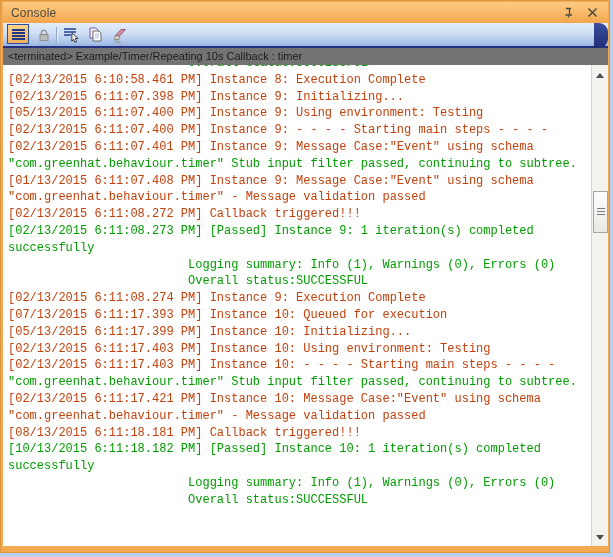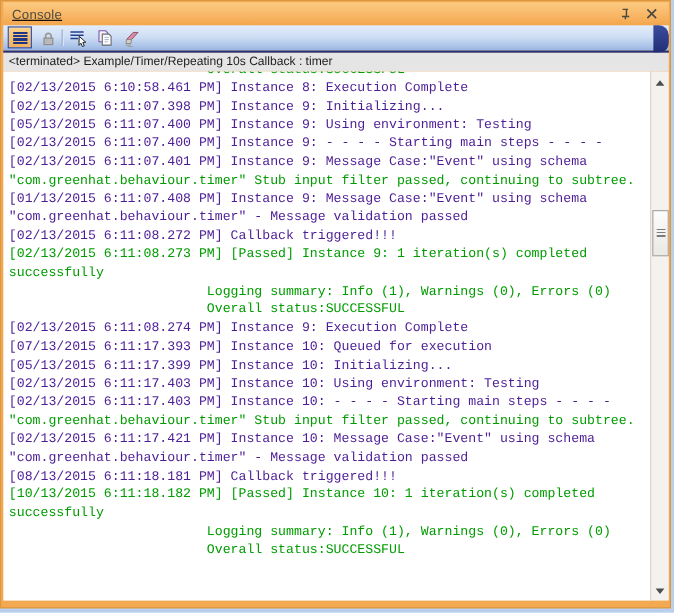--- a/index.html
+++ b/index.html
@@ -12,21 +12,21 @@
   .frame{
     position:absolute;left:0;top:0;width:610px;height:553px;
     background:#f3a952;
     border:1px solid #dd9740;
     box-sizing:border-box;
   }
   
   .titlebar{
     position:absolute;left:2px;top:1px;width:605px;height:21px;
     background:linear-gradient(to bottom,#fccb83 0%,#f8b767 55%,#f3a64c 100%);
-    display:flex;align-items:center;text-decoration:underline;
+    display:flex;align-items:center;
   }
   .titlebar .title{
     margin-left:8px;font-size:12px;color:#4c4c44;letter-spacing:.2px;
   }
   .titlebar-icons{position:absolute;right:8px;top:0;height:21px;display:flex;align-items:center;gap:8px;}
   .tb-btn{width:16px;height:16px;display:flex;align-items:center;justify-content:center;cursor:default;}
   
   .toolbar{
     position:absolute;left:2px;top:22px;width:605px;height:25px;
     background:linear-gradient(to bottom,#e3edfa 0%,#cfdef4 45%,#a9c2e8 85%,#96b3e0 100%);
@@ -51,35 +51,35 @@
     width:13px;height:11px;
     background:repeating-linear-gradient(to bottom,#1f3586 0,#1f3586 2px,transparent 2px,transparent 3px);
   }
   .tool-sep{
     position:absolute;left:53px;top:4px;width:1px;height:15px;
     background:#8ea6cf;border-right:1px solid #e9f0fa;
   }
   
   .statusline{
     position:absolute;left:2px;top:47px;width:605px;height:17px;
-    background:#e5e5e5;color:#1c1c1c;font-size:11px;
+    background:#737373;color:#1c1c1c;font-size:11px;
     line-height:17px;padding-left:5px;box-sizing:border-box;
     white-space:nowrap;overflow:hidden;
   }
   
   .console{
     position:absolute;left:2px;top:64px;width:588px;height:481px;
     background:#ffffff;overflow:hidden;cursor:text;
   }
   .console-inner{margin-top:-10px;padding-left:5px;}
   .cline{
     font-family:"Liberation Mono","DejaVu Sans Mono",monospace;
     font-size:12px;line-height:16.8px;white-space:pre;
   }
-  .c-blue{color:#4c1d95;}
+  .c-blue{color:#c2410c;}
   .c-green{color:#009c00;}
   
   .scrollbar{
     position:absolute;left:590px;top:64px;width:17px;height:481px;
     background:#f3f2ef;border-left:1px solid #d9d6cf;box-sizing:border-box;
   }
   .sb-arrow{position:absolute;left:0;width:16px;height:16px;display:flex;align-items:center;justify-content:center;}
   .sb-arrow.up{top:2px;}
   .sb-arrow.down{bottom:1px;}
   .tri-up{width:0;height:0;border-left:4px solid transparent;border-right:4px solid transparent;border-bottom:5px solid #4e4e4e;}

